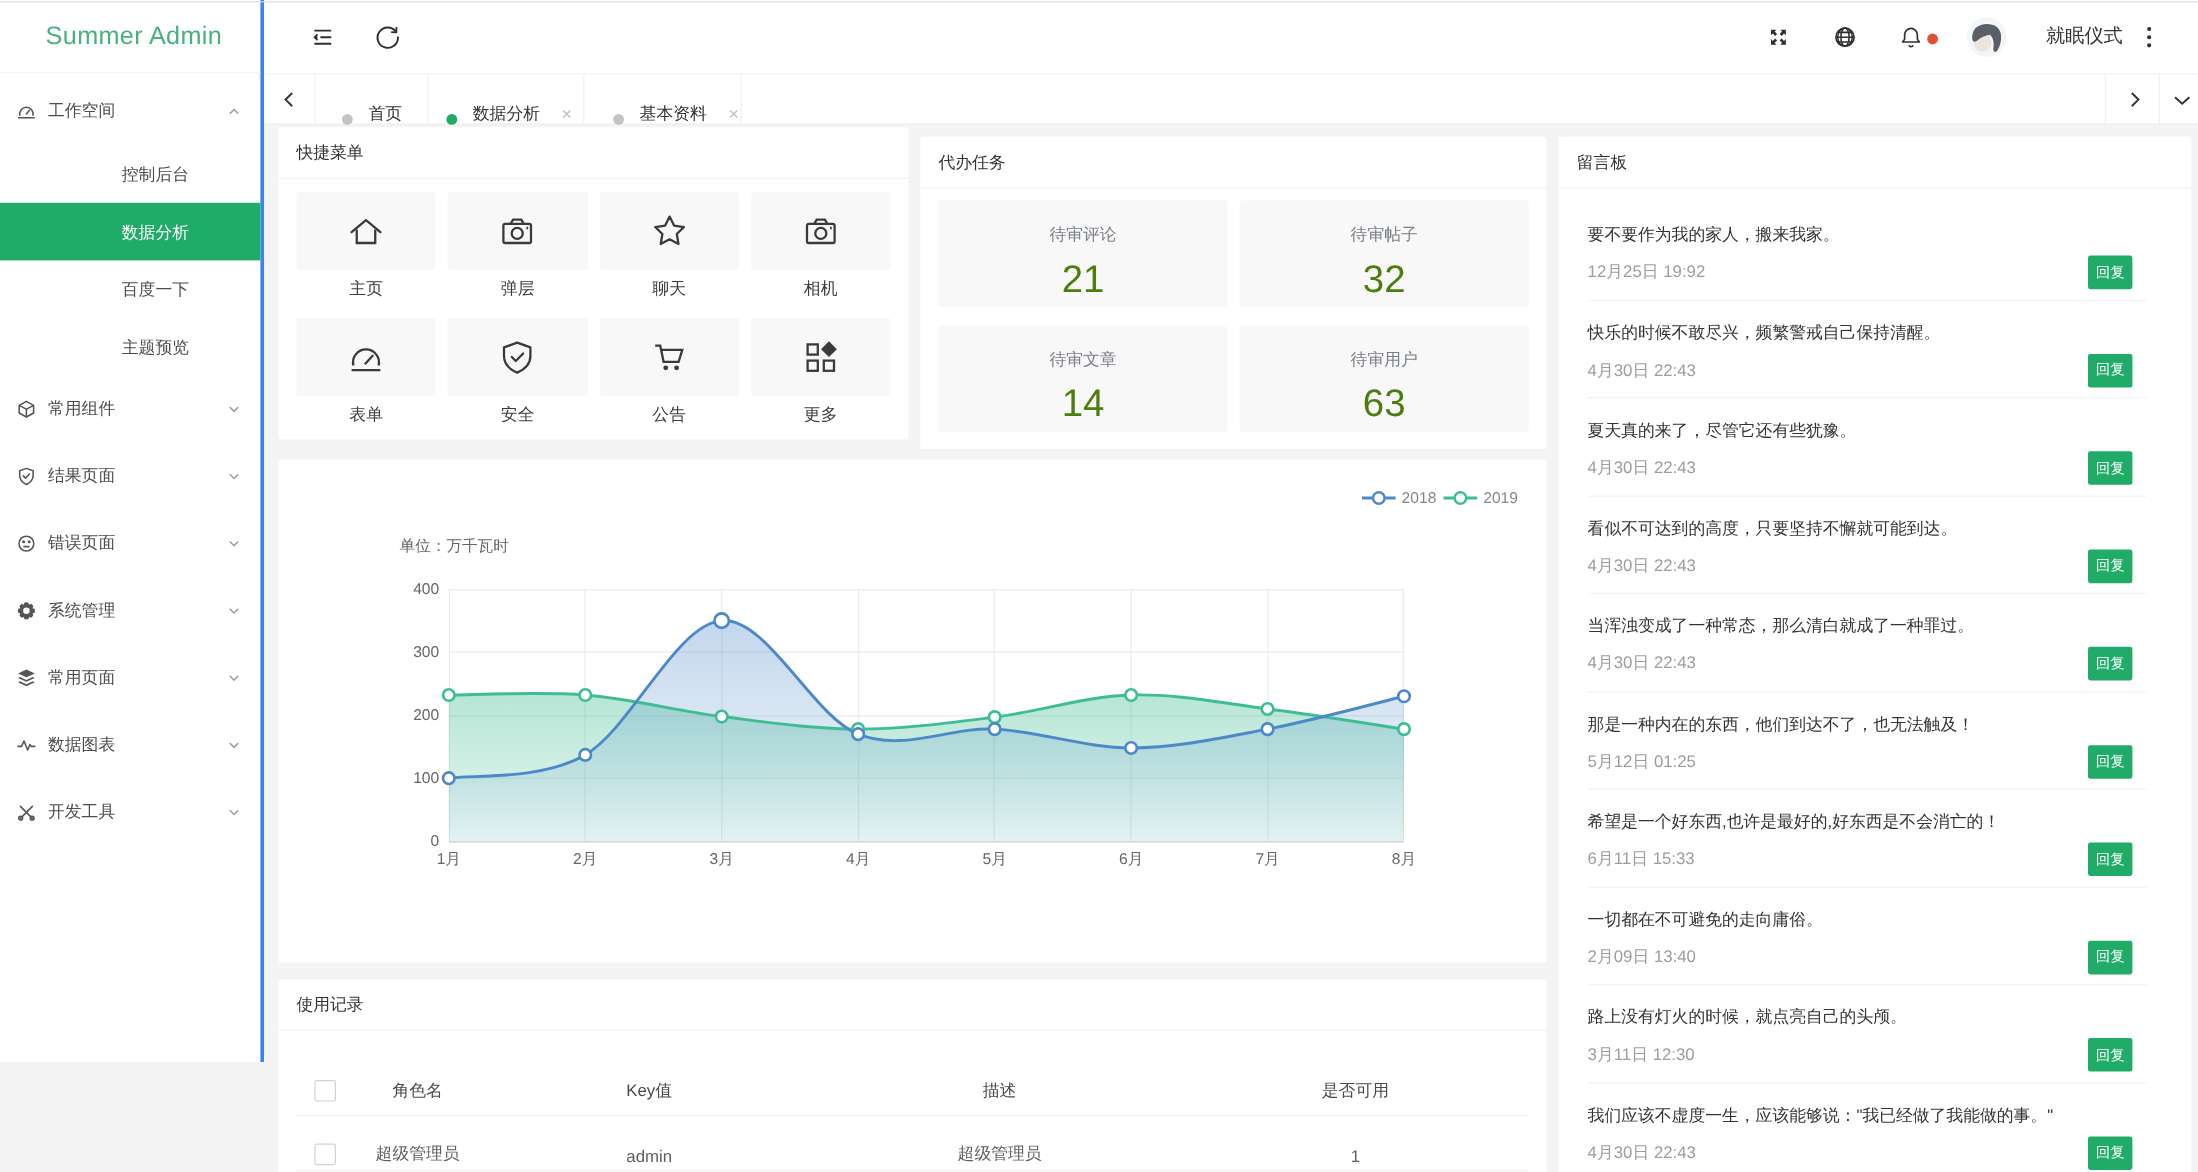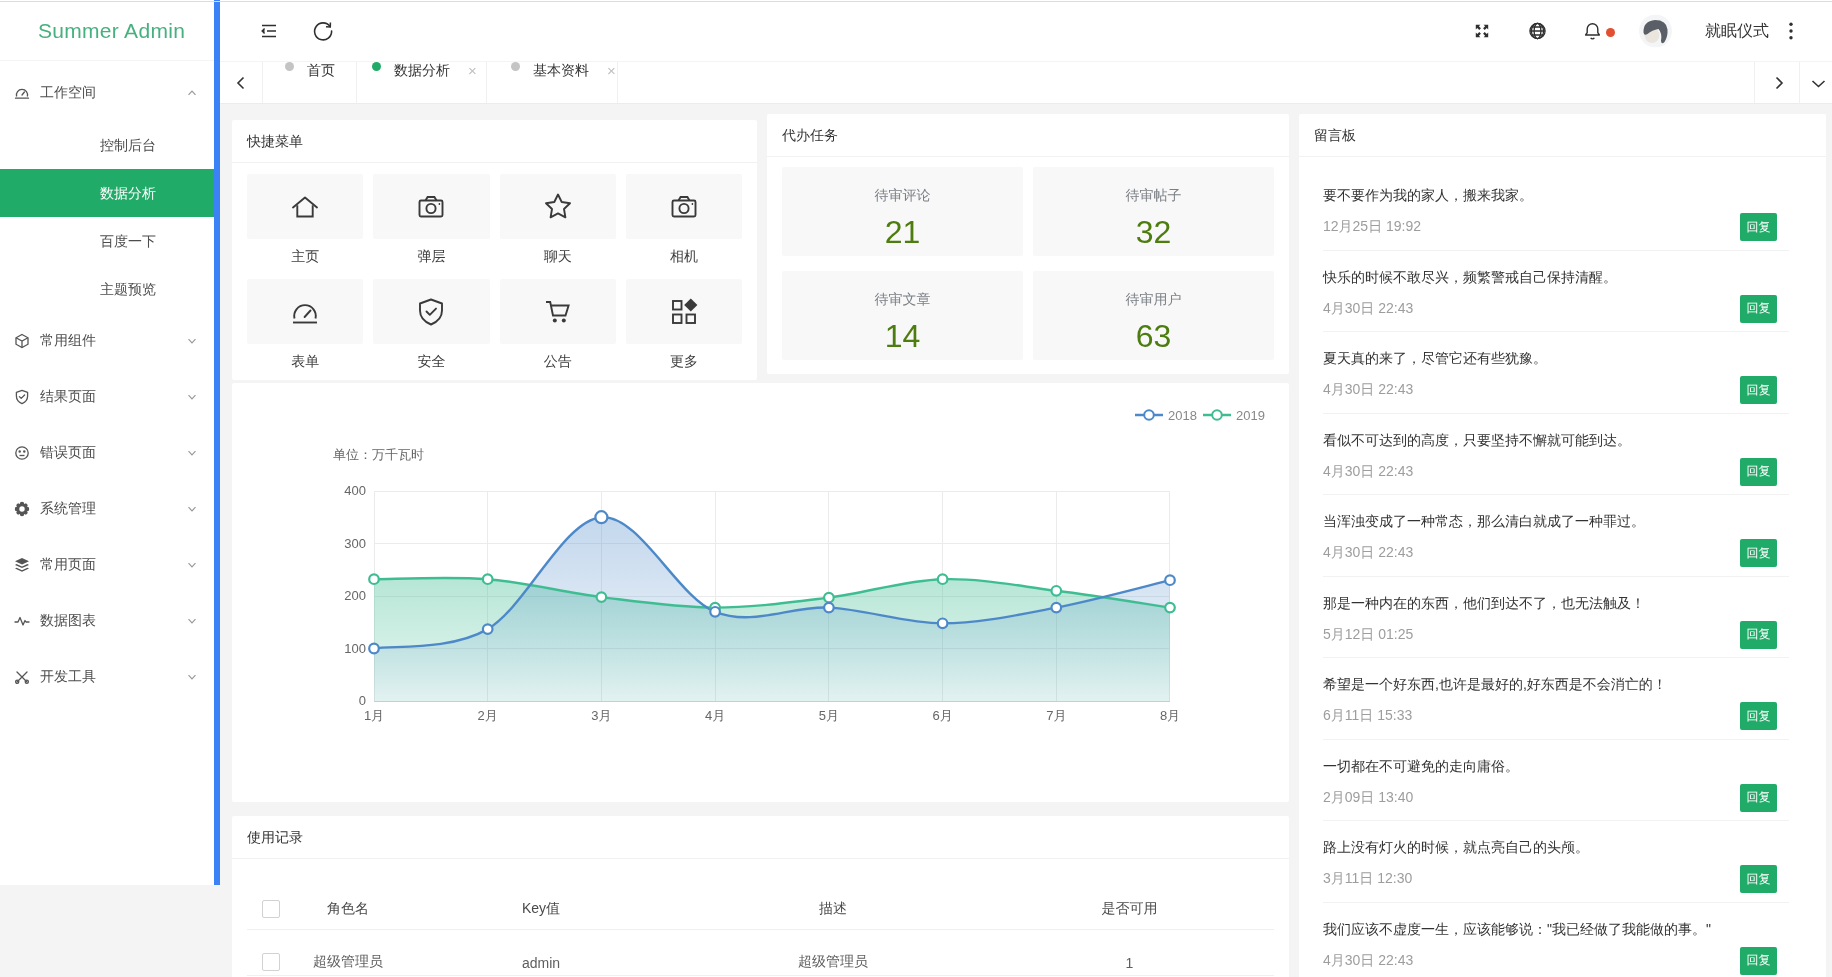--- a/index.html
+++ b/index.html
@@ -1,50 +1,50 @@
 <!DOCTYPE html>
 <html lang="zh"><head>
 <meta charset="utf-8">
 <style>
 * { margin:0; padding:0; box-sizing:border-box; }
 html,body { width:1832px; height:977px; overflow:hidden; font-family:"Liberation Sans",sans-serif; }
 body { background:#f4f4f4; position:relative; font-size:14px; color:#333; }
 .abs { position:absolute; }
 
 
-#sidebar { position:absolute; left:0; top:0; width:220px; height:885px; background:#fff; border-right:6px solid #3b82f6; z-index:5; }
+#sidebar { position:absolute; left:0; top:0; width:220px; height:885px; background:#fff; border-right:3px solid #3b82f6; z-index:5; }
 #logo { height:61px; line-height:61px; padding-left:38px; font-size:21px; color:#46b07e; border-bottom:1px solid #f4f4f4; letter-spacing:.3px; }
 #menu { padding-top:4px; }
 .mi { position:relative; height:56px; display:flex; align-items:center; color:#4d4d4d;text-align:center; }
 .mi .ic { width:16px; height:16px; margin-left:14px; margin-right:10px; flex:0 0 16px; }
 .mi .tx { font-size:14px; }
 .mi .ch { position:absolute; right:17px; top:50%; margin-top:-5px; width:10px; height:10px; }
 .smi { height:48px; line-height:48px; padding-left:42px; font-size:14px; color:#4d4d4d;text-align:center; }
 .smi.active { background:#21ab68; color:#fff; }
 
 
 #header { position:absolute; left:220px; top:0; width:1612px; height:62px; background:#fff; border-bottom:1px solid #f4f4f4; }
 .hic { position:absolute; top:50%; transform:translateY(-50%); }
 
 
 #tabs { position:absolute; left:220px; top:62px; width:1612px; height:42px; background:#fff; border-bottom:1px solid #ececec; }
 .tsep { position:absolute; top:0; width:1px; height:41px; background:#f0f0f0; }
-.tab { position:absolute; top:0; height:42px; display:flex; align-items:flex-start; }
+.tab { position:absolute; top:0; height:42px; display:flex; align-items:flex-end; }
 .tdot { width:9px; height:9px; border-radius:50%; background:#c4c4c4; }
 .tdot.g { background:#21ab68; }
 .tx14 { font-size:14px; color:#333; }
 .tclose { color:#c0c0c0; font-size:15px; }
 
 
 .card { position:absolute; background:#fff; border-radius:2px; }
 .chead { height:43px; line-height:42px; padding-left:15px; font-size:14px; color:#333; border-bottom:1px solid #f2f2f2; }
 
 
-#card-menu { left:232px; top:120px; width:525px; height:260px; }
-.qgrid { display:grid; grid-template-columns:repeat(4,1fr); column-gap:10px; padding:11px 15px 0; }
+#card-menu { left:232px; top:106px; width:525px; height:260px; }
+.qgrid { display:grid; grid-template-columns:repeat(4,1fr); column-gap:10px; padding:11px 15px 0;font-family:Liberation Serif, serif; }
 .qcell { text-align:center; }
 .qbox { height:65px; background:#f8f8f8; border-radius:2px; display:flex; align-items:center; justify-content:center; }
 .qlbl { margin-top:7px; margin-bottom:13px; font-size:14px; color:#3d3d3d; line-height:20px; }
 
 
 #card-tasks { left:767px; top:114px; width:522px; height:260px; }
 .tgrid { display:grid; grid-template-columns:1fr 1fr; gap:15px 10px; padding:10px 15px 0; }
 .tbox { height:89px; background:#f8f8f8; border-radius:2px; text-align:center; padding-top:17px; }
 .tlbl { font-size:14px; color:#7a7f85; line-height:22px; }
 .tnum { font-size:32px; color:#4d7c0f; line-height:40px; margin-top:6px; }

